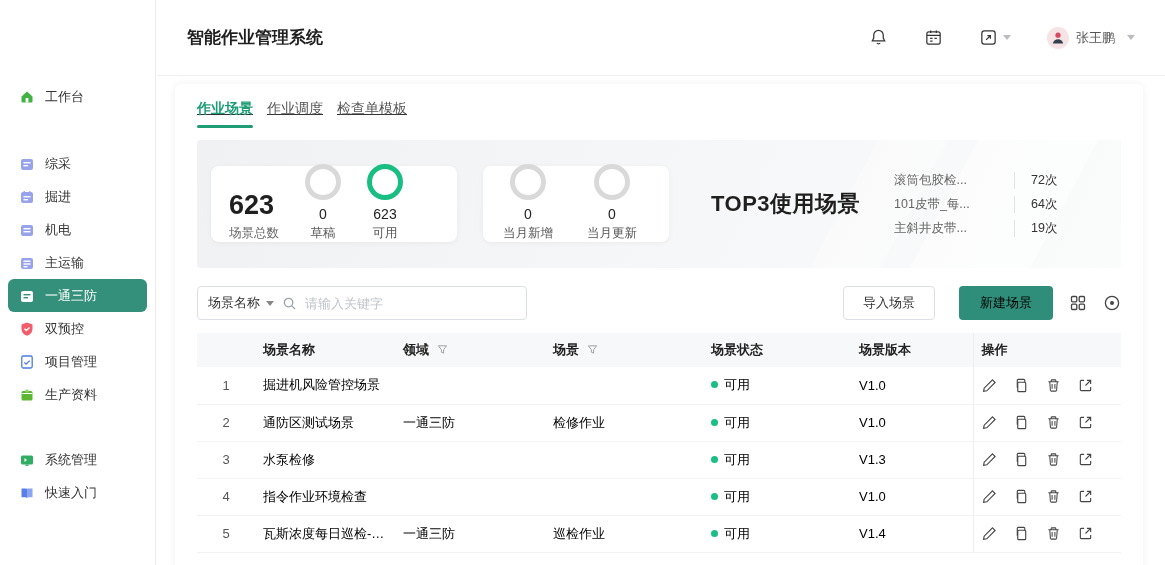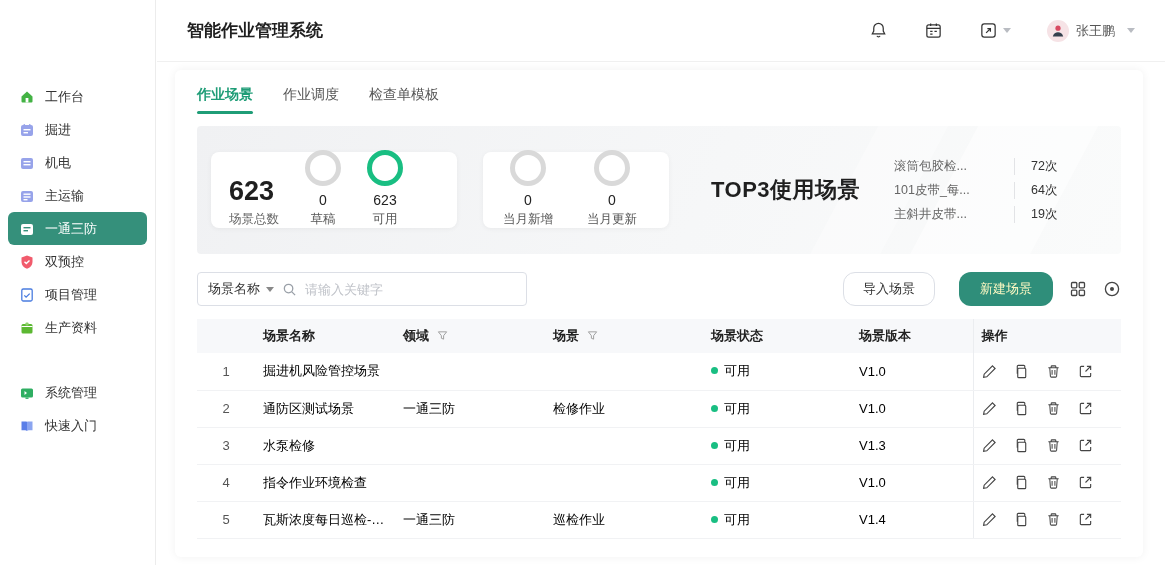--- a/index.html
+++ b/index.html
@@ -13,37 +13,37 @@
   .side-item { display:flex; align-items:center; gap:10px; height:33px;
     margin:0 8px; padding:0 10px; border-radius:6px; font-size:13px; color:#333;
     cursor:pointer; white-space:nowrap; overflow:hidden; }
   .side-item.active { background:#35907b; color:#fff; }
   .sicon { width:17px; height:17px; display:flex; align-items:center; justify-content:center; flex:none; }
   .gap1 { margin-top:34px; }
   .gap2 { margin-top:32px; }
 
   
   .main { position:absolute; left:157px; top:0; width:1008px; height:565px; }
-  .topbar { height:62px; display:flex; align-items:center; padding:0 30px;
+  .topbar { height:76px; display:flex; align-items:center; padding:0 30px;
     border-bottom:1px solid #f0f0f0; background:#fff; }
   .app-title { font-size:17px; font-weight:700; color:#1f1f1f; }
   .top-actions { margin-left:auto; display:flex; align-items:center; gap:36px;justify-content:flex-end; }
   .ticon { display:flex; align-items:center; cursor:pointer; }
   .chev { width:0; height:0; border-left:4px solid transparent; border-right:4px solid transparent;
     border-top:5px solid #b9bcc2; margin-left:5px; }
   .userbox { display:flex; align-items:center; gap:7px; cursor:pointer; }
   .avatar { width:22px; height:22px; border-radius:50%; background:#f6e3e6; display:flex;
     align-items:center; justify-content:center; }
   .user-name { font-size:13px; color:#555; }
 
   
   .panel { margin:8px 22px 0 18px; background:#fff; border-radius:6px;
     box-shadow:0 0 10px rgba(0,0,0,0.06); padding:16px 22px 16px; height:487px; }
 
-  .tabs { display:flex; gap:30px; }
+  .tabs { display:flex; gap:14px;text-decoration:underline; }
   .tab { font-size:14px; color:#555; cursor:pointer; padding-bottom:10px; position:relative; }
   .tab.active { color:#1f9d77; font-weight:700; }
   .tab.active::after { content:""; position:absolute; left:0; right:0; bottom:0;
     height:3px; border-radius:2px; background:#1f9d77; }
 
   
   .band { margin-top:12px; height:128px; border-radius:4px; position:relative; overflow:hidden;
     background:linear-gradient(115deg,#f0f1f3 0%,#f6f7f8 55%,#fafbfb 100%);
     display:flex; align-items:center; padding:0 14px; }
   .band::before, .band::after { content:""; position:absolute; top:-30px; height:200px; width:120px;
@@ -73,24 +73,24 @@
   .toolbar { margin-top:18px; display:flex; align-items:center; }
   .searchbox { width:330px; height:34px; border:1px solid #dcdfe6; border-radius:4px;
     display:flex; align-items:center; padding:0 10px; gap:8px; background:#fff; }
   .sel-field { display:flex; align-items:center; gap:6px; font-size:13px; color:#333; cursor:pointer; }
   .sel-chev { width:0; height:0; border-left:4px solid transparent; border-right:4px solid transparent;
     border-top:5px solid #888; }
   .searchbox input { border:none; outline:none; flex:1; font-size:13px; color:#333; min-width:0;
     font-family:"Liberation Sans",sans-serif; }
   .searchbox input::placeholder { color:#c0c3c9; }
   .tb-right { margin-left:auto; display:flex; align-items:center; gap:16px; }
-  .btn { height:34px; border-radius:12px; font-size:13px; display:flex; align-items:center;
+  .btn { height:34px; border-radius:4px; font-size:13px; display:flex; align-items:center;
     justify-content:center; cursor:pointer; }
   .btn.ghost { border:1px solid #dcdfe6; background:#fff; color:#333; padding:0 19px; margin-right:8px; }
-  .btn.primary { background:#2f8e7a; color:#fef9c3; padding:0 21px; border:none; }
+  .btn.primary { background:#2f8e7a; color:#000000; padding:0 21px; border:none; }
   .view-icon { display:flex; align-items:center; cursor:pointer; }
 
   
   table { width:100%; border-collapse:collapse; margin-top:13px; font-size:13px; table-layout:fixed; }
   th { background:#f7f8fa; height:34px; text-align:left; font-weight:600; color:#222;
     padding:0 8px; white-space:nowrap; }
   td { height:37px; border-bottom:1px solid #f1f2f4; padding:0 8px; color:#000000;
     white-space:nowrap; overflow:hidden; text-overflow:ellipsis; }
   .col-idx { width:58px; } .col-name { width:140px; } .col-domain { width:150px; }
   .col-scene { width:158px; } .col-status { width:148px; } .col-ver { width:122px; }
@@ -111,20 +111,30 @@
     <div class="side-item">
       <span class="sicon">
         <svg width="16" height="16" viewBox="0 0 16 16">
             <path d="M2.5 7.5L8 2.5l5.5 5v5a1 1 0 0 1-1 1h-9a1 1 0 0 1-1-1z" fill="#43b244"></path>
             <rect x="6.6" y="9" width="2.8" height="4.5" fill="#fff"></rect>
           </svg>
       </span>
       <span class="slabel">工作台</span>
     </div>
 
+    <div class="side-item gap1">
+      <span class="sicon">
+        <svg width="16" height="16" viewBox="0 0 16 16">
+            <rect x="2" y="3" width="12" height="11" rx="2" fill="#97a3ea"></rect>
+            <rect x="4.5" y="6" width="7" height="1.4" fill="#fff"></rect>
+            <rect x="4.5" y="9" width="4.5" height="1.4" fill="#fff"></rect>
+          </svg>
+      </span>
+      <span class="slabel">综采</span>
+    </div>
     <div class="side-item">
       <span class="sicon">
         <svg width="16" height="16" viewBox="0 0 16 16">
             <rect x="2" y="3" width="12" height="11" rx="2" fill="#97a3ea"></rect>
             <rect x="4.5" y="2" width="1.6" height="3" rx="0.8" fill="#97a3ea"></rect>
             <rect x="10" y="2" width="1.6" height="3" rx="0.8" fill="#97a3ea"></rect>
             <rect x="4.5" y="7" width="7" height="1.4" fill="#fff"></rect>
             <rect x="4.5" y="10" width="4.5" height="1.4" fill="#fff"></rect>
           </svg>
       </span>

